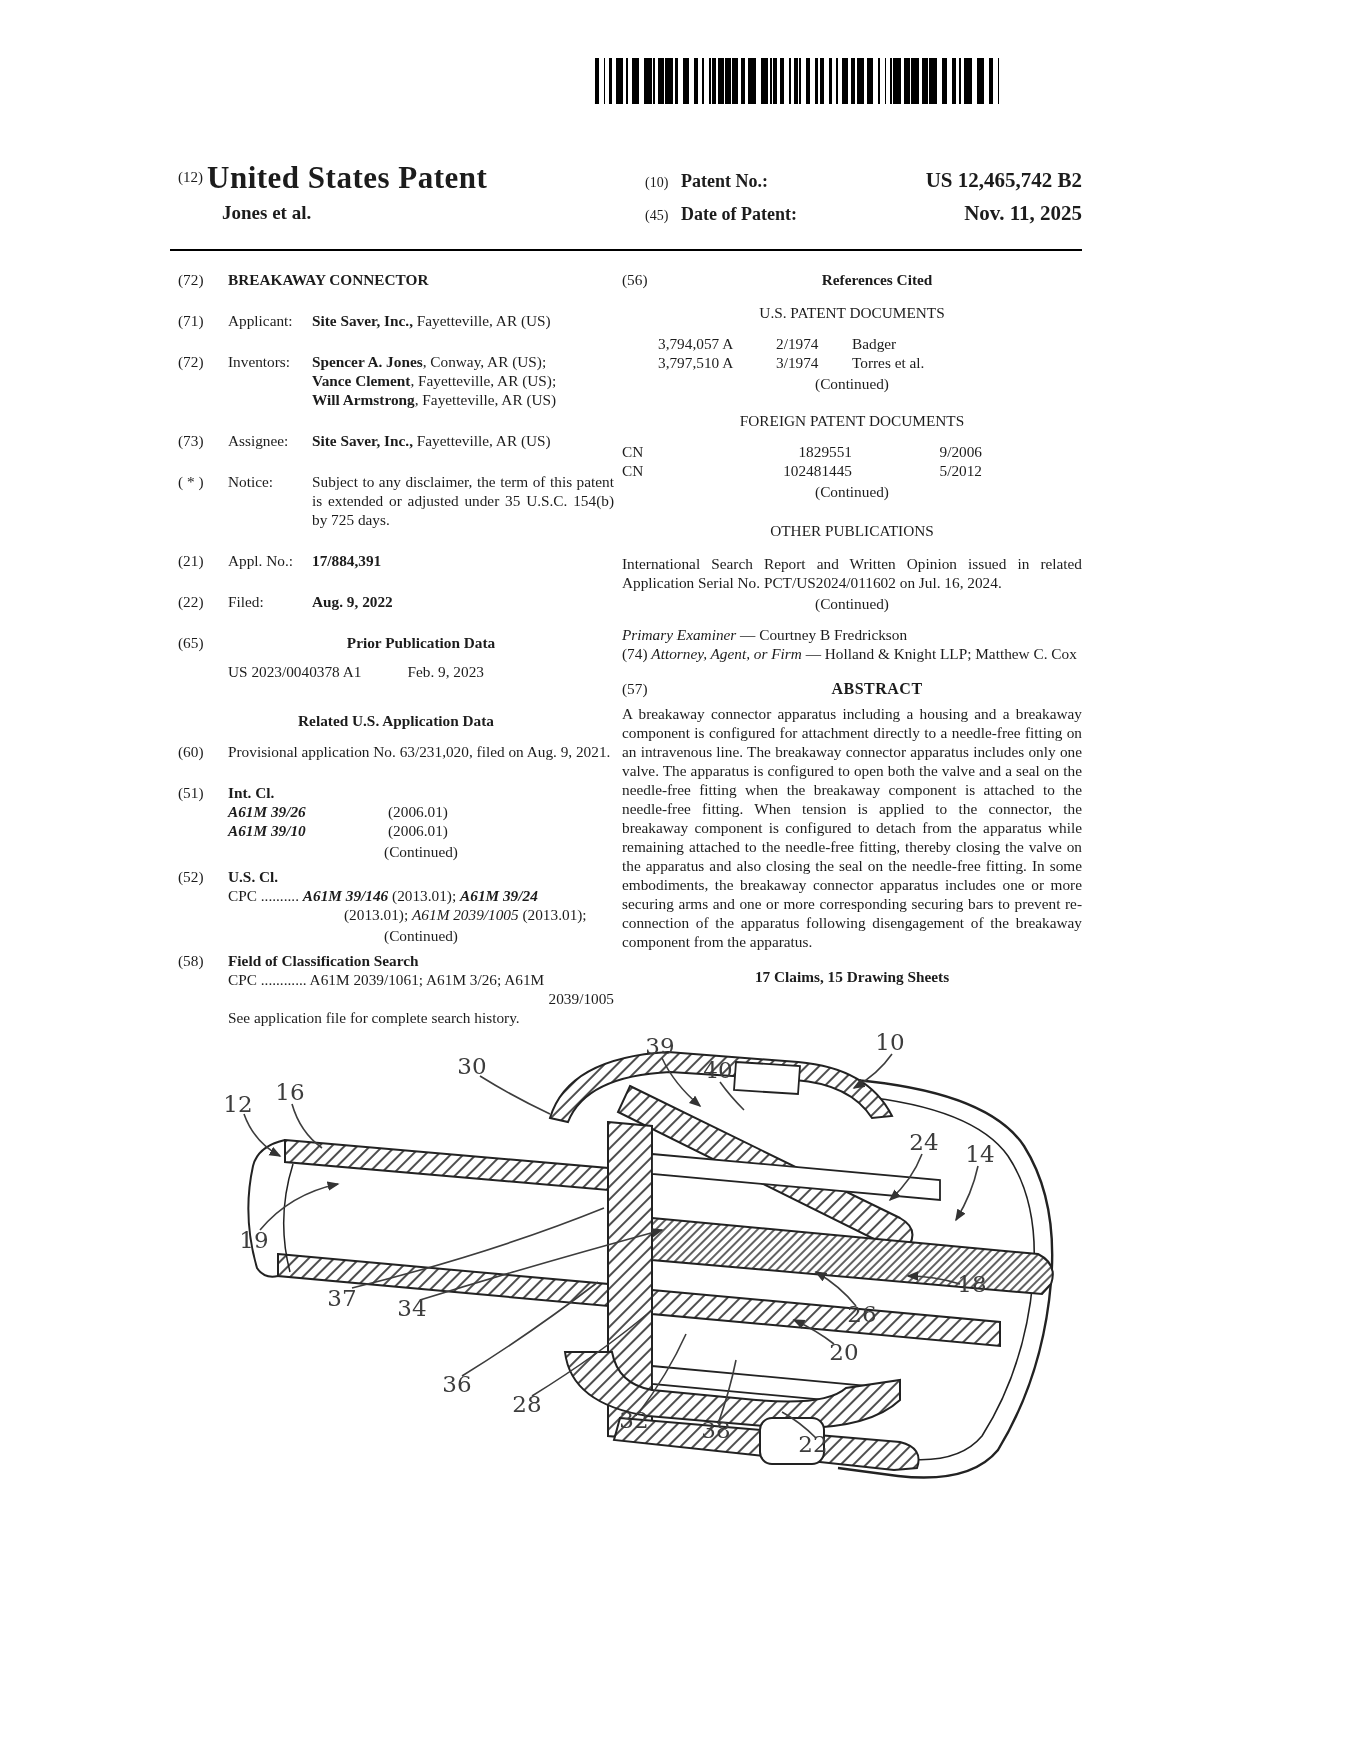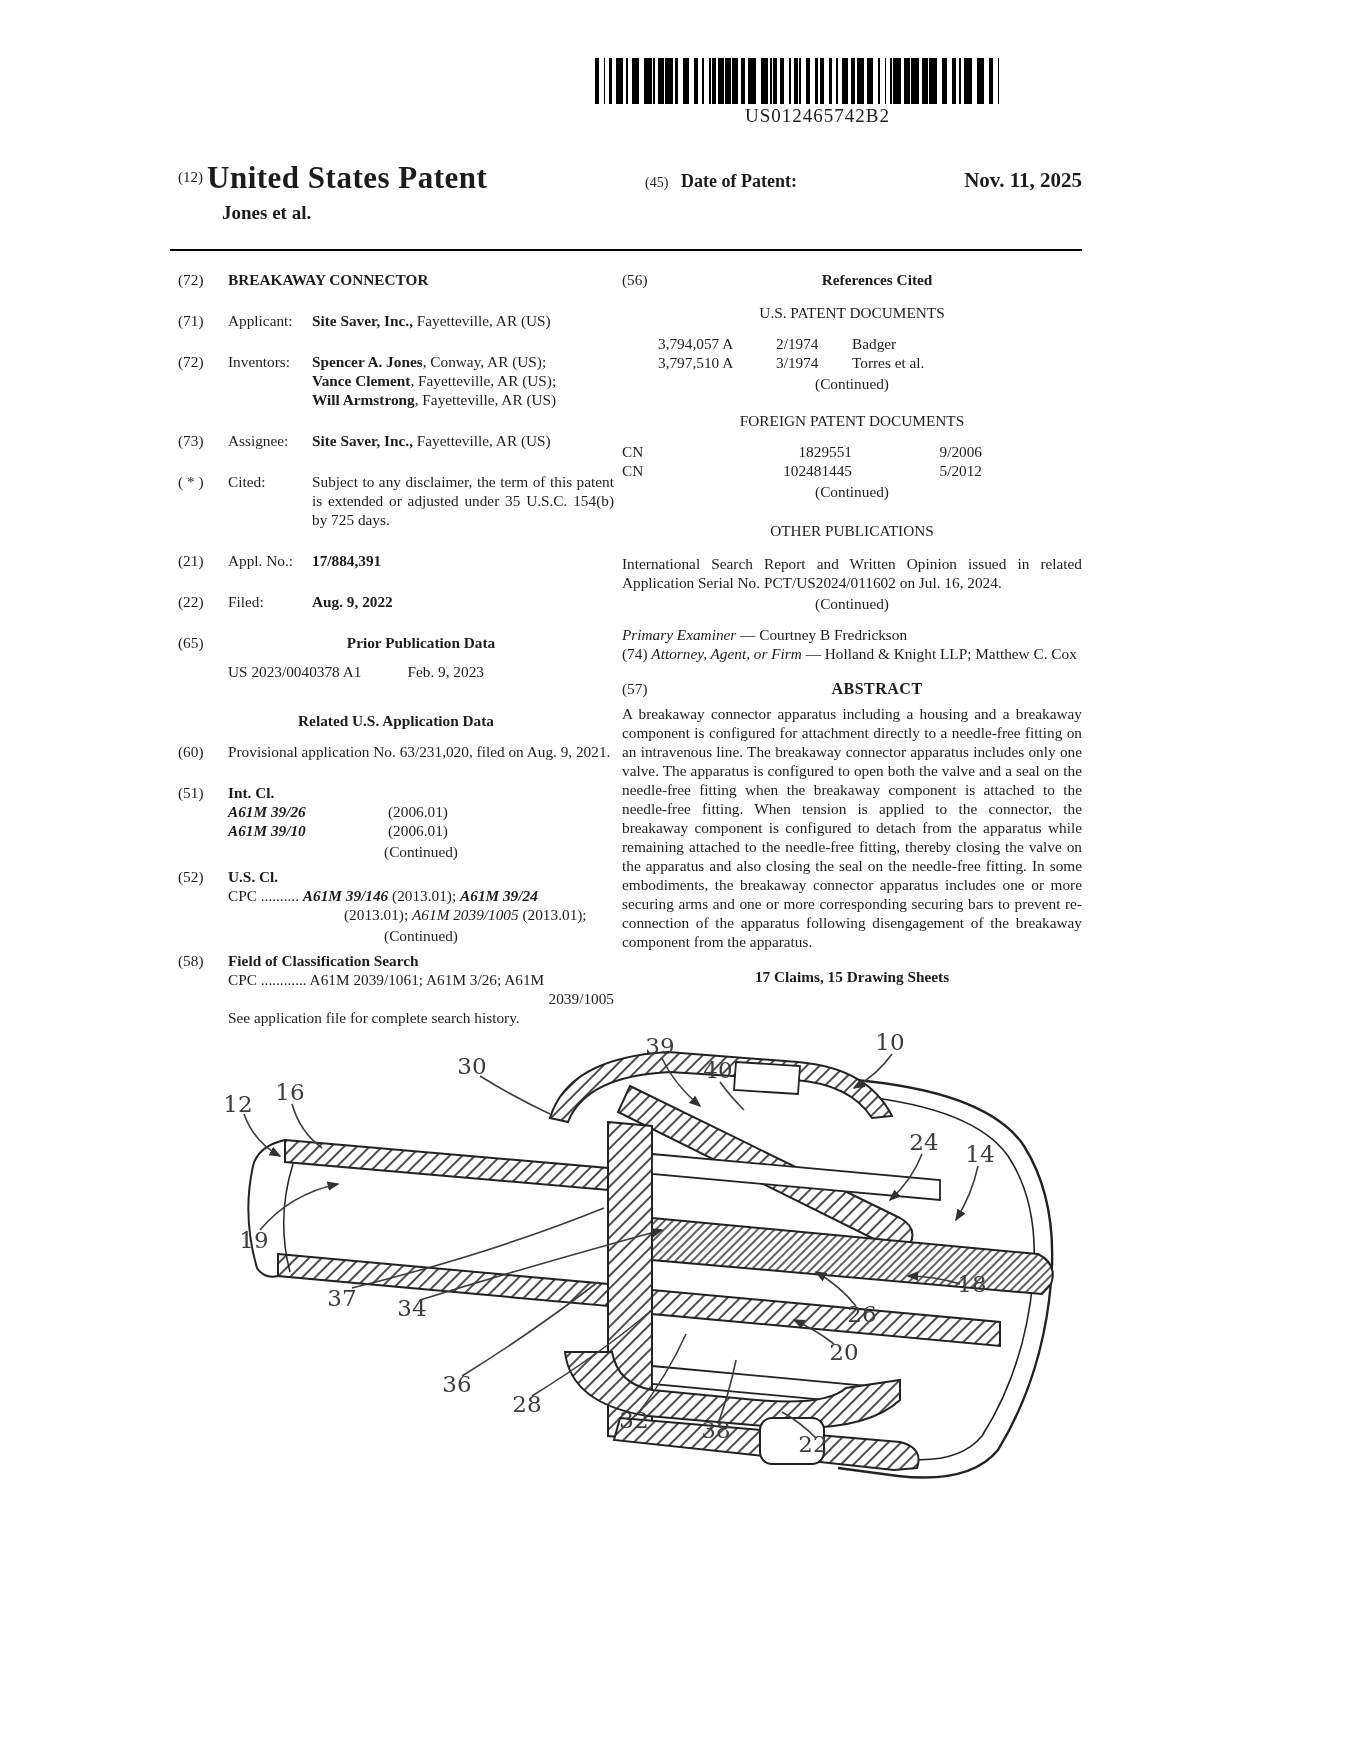--- a/index.html
+++ b/index.html
@@ -166,29 +166,33 @@
         <div class="space" style="width: 3.2px;"></div>
         <div class="bar" style="width: 7.6px;"></div>
         <div class="space" style="width: 4.8px;"></div>
         <div class="bar" style="width: 7.6px;"></div>
         <div class="space" style="width: 4.8px;"></div>
         <div class="bar" style="width: 3.8px;"></div>
         <div class="space" style="width: 4.8px;"></div>
         <div class="bar" style="width: 1.9px;"></div>
         <div class="space" style="width: 3.2px;"></div>
       </div>
-    <div class="barcode-text">US012465742B2</div>
   </div>
 
   <div class="hdr-left">
     <span class="hdr-kind">(12)</span>
     <span class="hdr-title">United States Patent</span>
     <div class="hdr-inventor">Jones et al.</div>
   </div>
   <div class="hdr-right">
+    <div class="row">
+      <span class="num">(10)</span>
+      <span class="lbl">Patent No.:</span>
+      <span class="val">US 12,465,742 B2</span>
+    </div>
     <div class="row">
       <span class="num">(45)</span>
       <span class="lbl">Date of Patent:</span>
       <span class="val">Nov. 11, 2025</span>
     </div>
   </div>
   <div class="header-rule"></div>
 
   <div class="col col-left">
 
@@ -214,21 +218,21 @@
     </div>
 
     <div class="item">
       <span class="tag">(73)</span>
       <span class="lblcol">Assignee:</span>
       <span class="itm-body"><b>Site Saver, Inc.,</b><span> Fayetteville, AR (US)</span></span>
     </div>
 
     <div class="item">
       <span class="tag">( * )</span>
-      <span class="lblcol">Cited:</span>
+      <span class="lblcol">Notice:</span>
       <span class="itm-body just">Subject to any disclaimer, the term of this patent is extended or adjusted under 35 U.S.C. 154(b) by 725 days.</span>
     </div>
 
     <div class="item">
       <span class="tag">(21)</span>
       <span class="lblcol">Appl. No.:</span>
       <span class="itm-body b">17/884,391</span>
     </div>
 
     <div class="item">

